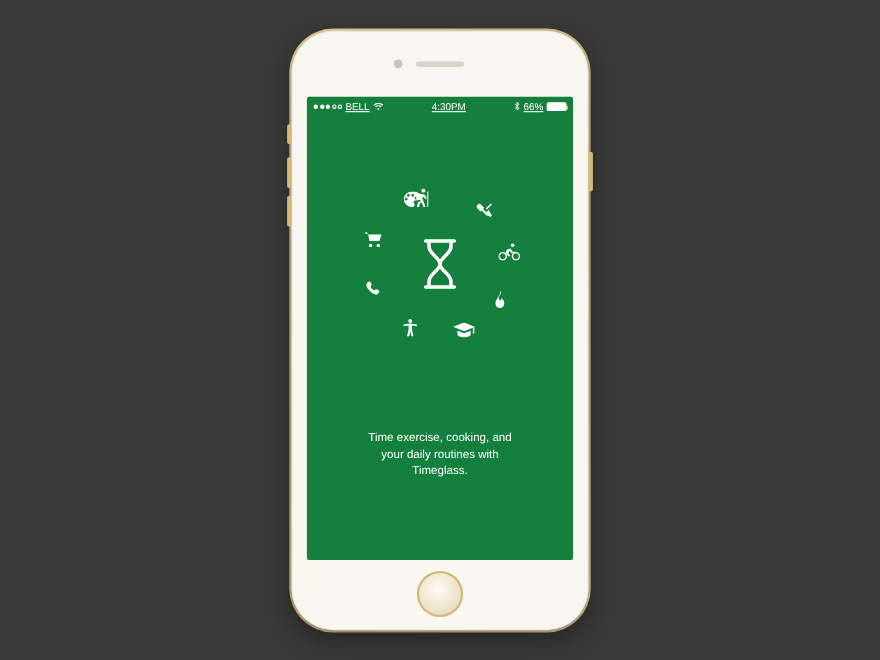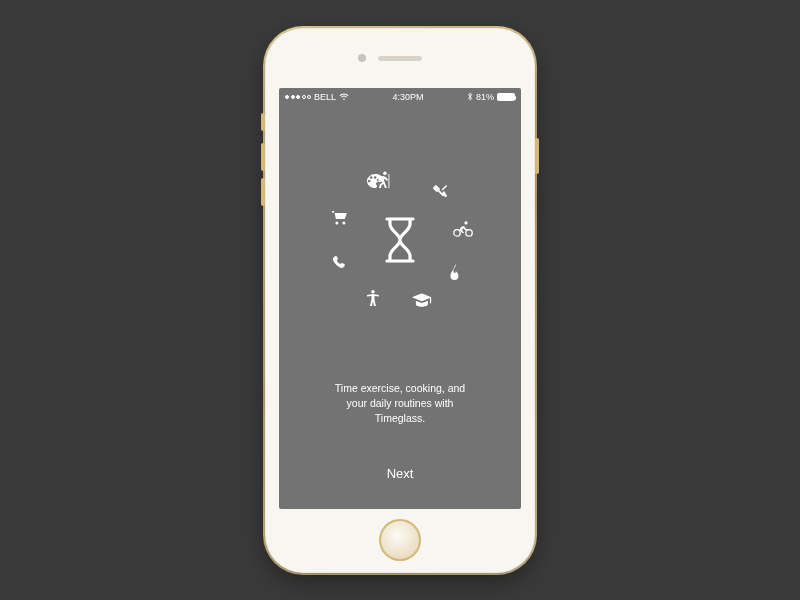--- a/index.html
+++ b/index.html
@@ -67,24 +67,25 @@
     box-shadow: inset 0 0 0 2px #d4b878;
     cursor: pointer;
   }
 
   .screen {
     position: absolute;
     top: 60px;
     left: 14px;
     right: 14px;
     bottom: 64px;
-    background: #737373;
+    background: #15803d;
     color: #fff;
     overflow: hidden;
     border-radius: 2px;
+    text-decoration: underline;
   }
 
   .status {
     height: 18px;
     display: flex;
     align-items: center;
     justify-content: space-between;
     padding: 0 6px;
     font-size: 9px;
     font-weight: 500;
@@ -129,21 +130,21 @@
   .p1 { transform: rotate(-45deg) translate(64px) rotate(45deg) translate(-10px,-10px); }
   .p2 { transform: rotate(0deg)   translate(64px) rotate(0deg)  translate(-10px,-10px); }
   .p3 { transform: rotate(45deg)  translate(64px) rotate(-45deg) translate(-10px,-10px); }
   .p4 { transform: rotate(90deg)  translate(64px) rotate(-90deg) translate(-10px,-10px); }
   .p5 { transform: rotate(135deg) translate(64px) rotate(-135deg) translate(-10px,-10px); }
   .p6 { transform: rotate(180deg) translate(64px) rotate(-180deg) translate(-10px,-10px); }
   .p7 { transform: rotate(225deg) translate(64px) rotate(-225deg) translate(-10px,-10px); }
 
   .tagline {
     position: absolute;
-    bottom: 82px;
+    bottom: 72px;
     left: 0; right: 0;
     text-align: center;
     font-size: 10.5px;
     line-height: 1.45;
     font-weight: 300;
     padding: 0 46px;
   }
   .next {
     position: absolute;
     bottom: 28px;
@@ -181,21 +182,21 @@
         <span>BELL</span>
         <svg class="wifi-ic" viewBox="0 0 12 9">
             <path fill="#fff" d="M6 8.2a1 1 0 100-2 1 1 0 000 2zm-2.6-2.9a3.7 3.7 0 015.2 0l.9-.9a5 5 0 00-7 0zm-1.9-1.9a6.4 6.4 0 019 0l.9-.9a7.7 7.7 0 00-10.8 0z"></path>
           </svg>
       </div>
       <span>4:30PM</span>
       <div class="right">
         <svg class="bt-ic" viewBox="0 0 6 10">
             <path fill="none" stroke="#fff" stroke-width="0.9" d="M1 2.5L5 7 3 9V1l2 2-4 4.5"></path>
           </svg>
-        <span>81%</span>
+        <span>66%</span>
         <span class="batt"></span>
       </div>
     </div>
 
     <div class="content">
 
       <div class="wheel">
 
         <span class="center-ic">
           <svg width="38" height="48" viewBox="0 0 38 48">
@@ -271,19 +272,18 @@
               <path fill="#fff" d="M8 0a8 7 0 100 14c1.5 0 2-1 2-2s-1-1.3-1-2.3S10 8 11.5 8H13a3 3 0 003-3C16 2 12 0 8 0zM3.5 7A1.3 1.3 0 112 5.7 1.3 1.3 0 013.5 7zm2-3.5A1.3 1.3 0 114 2.2a1.3 1.3 0 011.5 1.3zm4 0A1.3 1.3 0 118 2.2a1.3 1.3 0 011.5 1.3zm3 2.5A1.3 1.3 0 1111 4.7 1.3 1.3 0 0112.5 6z"></path>
             </svg>
         </span>
 
         <style>.p7{transform:rotate(200deg) translate(64px) rotate(-200deg) translate(-10px,-10px);} .p6{transform:rotate(160deg) translate(64px) rotate(-160deg) translate(-10px,-10px);} .p5{transform:rotate(115deg) translate(64px) rotate(-115deg) translate(-10px,-10px);} .p4{transform:rotate(70deg) translate(64px) rotate(-70deg) translate(-10px,-10px);} .p3{transform:rotate(30deg) translate(64px) rotate(-30deg) translate(-10px,-10px);} .p2{transform:rotate(-10deg) translate(64px) rotate(10deg) translate(-10px,-10px);} .p1{transform:rotate(-50deg) translate(64px) rotate(50deg) translate(-10px,-10px);} .p0{transform:rotate(-105deg) translate(62px) rotate(105deg) translate(-10px,-10px);}</style>
 
       </div>
 
       <div class="tagline">Time exercise, cooking, and your daily routines with Timeglass.</div>
 
-      <div class="next">Next</div>
 
     </div>
   </div>
 
   <span class="home"></span>
 </div>
 
 </body></html>

